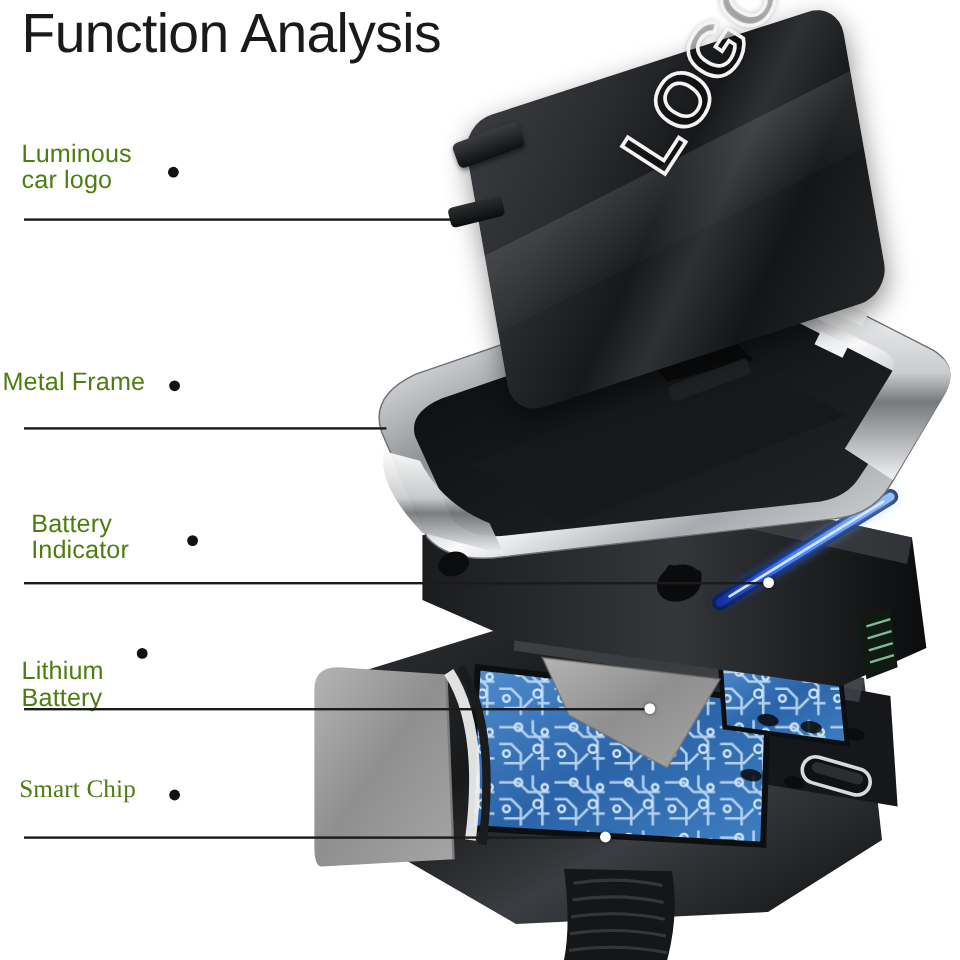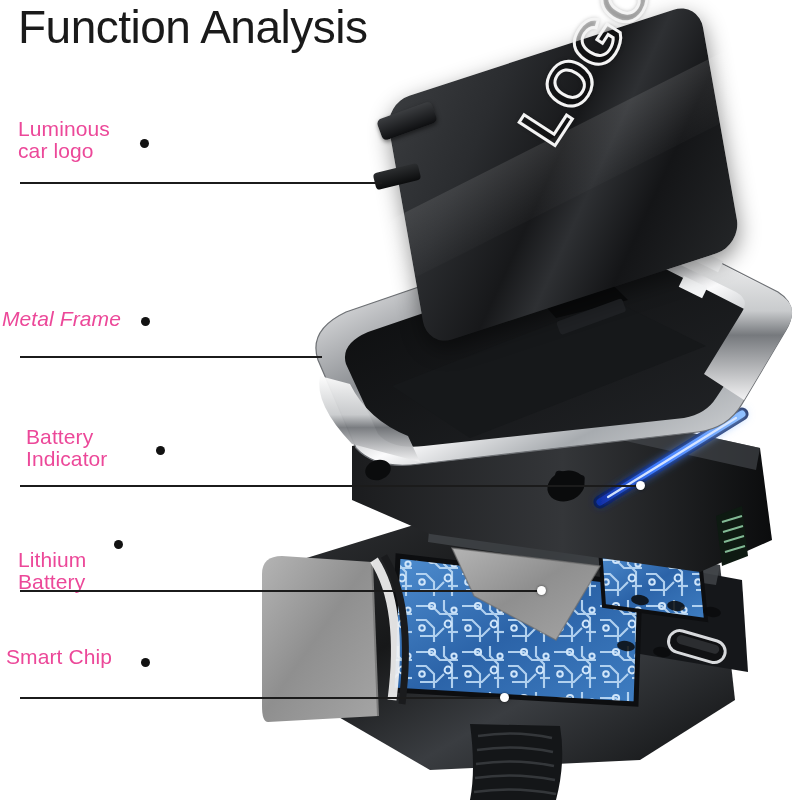--- a/index.html
+++ b/index.html
@@ -32,21 +32,21 @@
     color: #1a1a1a;
     line-height: 1.12;
     white-space: nowrap;
   }
 
   
   .callout-label {
     position: absolute;
     font-size: 21px;
     font-weight: 400;
-    color: #ec4899;
+    color: #4d7c0f;
     line-height: 1.07;
     white-space: pre;
     letter-spacing: 0.1px;
   }
   .callout-dot {
     position: absolute;
     width: 9px;
     height: 9px;
     border-radius: 50%;
     background: #121212;
@@ -352,32 +352,32 @@
   <div id="logo-cover"></div>
   <div id="cover-tab"></div>
   <div id="cover-tab2"></div>
   <div id="logo-text">LOGO</div>
 
   <div id="callout-layer">
       <div class="callout-label" style="left: 18px; top: 118px;">Luminous
 car logo</div>
       <div class="callout-dot" style="left: 140px; top: 139px;"></div>
       <div class="leader-line" style="left: 20px; top: 182px; width: 362px;"></div>
-      <div class="callout-label" style="left: 2px; top: 308px; font-style: italic;">Metal Frame</div>
+      <div class="callout-label" style="left: 2px; top: 308px;">Metal Frame</div>
       <div class="callout-dot" style="left: 141px; top: 317px;"></div>
       <div class="leader-line" style="left: 20px; top: 356px; width: 302px;"></div>
       <div class="callout-label" style="left: 26px; top: 426px;">Battery
 Indicator</div>
       <div class="callout-dot" style="left: 156px; top: 446px;"></div>
       <div class="leader-line" style="left: 20px; top: 485px; width: 620px;"></div>
       <div class="tip-dot" style="left: 636px; top: 481px;"></div>
       <div class="callout-label" style="left: 18px; top: 516px; margin-top: 33px;">Lithium
 Battery</div>
       <div class="callout-dot" style="left: 114px; top: 540px;"></div>
       <div class="leader-line" style="left: 20px; top: 590px; width: 520px;"></div>
       <div class="tip-dot" style="left: 537px; top: 586px;"></div>
-      <div class="callout-label" style="left: 6px; top: 646px;">Smart Chip</div>
+      <div class="callout-label" style="left: 16px; top: 646px; font-family: Liberation Serif, serif;">Smart Chip</div>
       <div class="callout-dot" style="left: 141px; top: 658px;"></div>
       <div class="leader-line" style="left: 20px; top: 697px; width: 483px;"></div>
       <div class="tip-dot" style="left: 500px; top: 693px;"></div>
     </div>
 
 </div>
 
 </body></html>

